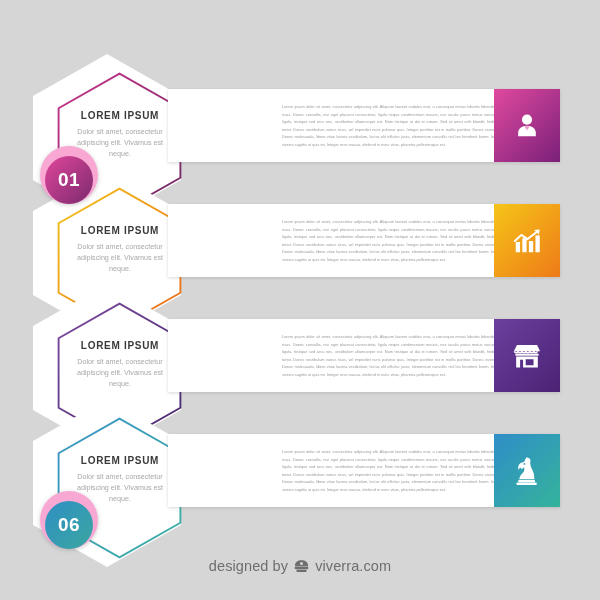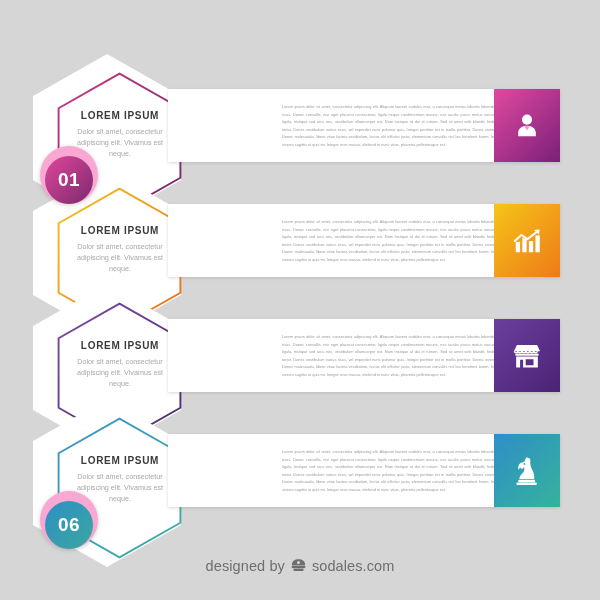--- a/index.html
+++ b/index.html
@@ -145,20 +145,21 @@
     left: 0;
     top: 558px;
     width: 600px;
     text-align: center;
     font-size: 14.5px;
     color: #6e6e6e;
     letter-spacing: 0.1px;
   }
   .footer-row {
     display: inline-flex;
+    align-items: center;
     gap: 5px;
   }
   .freepik-mark { display: block; }
 </style>
 </head>
 <body style="background: rgb(214, 214, 214);">
 
 <div id="infographic">
     <div class="row" style="top: 62px;">
     <div class="hex-white"></div>
@@ -311,15 +312,15 @@
 
 <div class="footer">
   <span class="footer-row">
     <span>designed by</span>
     <svg class="freepik-mark" width="17" height="15" viewBox="0 0 17 15">
       <path d="M2 6.2 C2 3.2 4.8 1.2 8.5 1.2 C12.2 1.2 15 3.2 15 6.2 L15 7 L2 7 Z" fill="#6e6e6e"></path>
       <rect x="1.6" y="7.6" width="13.8" height="2.6" rx="1.1" fill="#6e6e6e"></rect>
       <rect x="3.4" y="10.8" width="10.2" height="2.3" rx="1.0" fill="#6e6e6e"></rect>
       <circle cx="8.5" cy="4.4" r="1.5" fill="#d6d6d6"></circle>
     </svg>
-    <span>sodales.com</span>
+    <span>viverra.com</span>
   </span>
 </div>
 
 </body></html>

